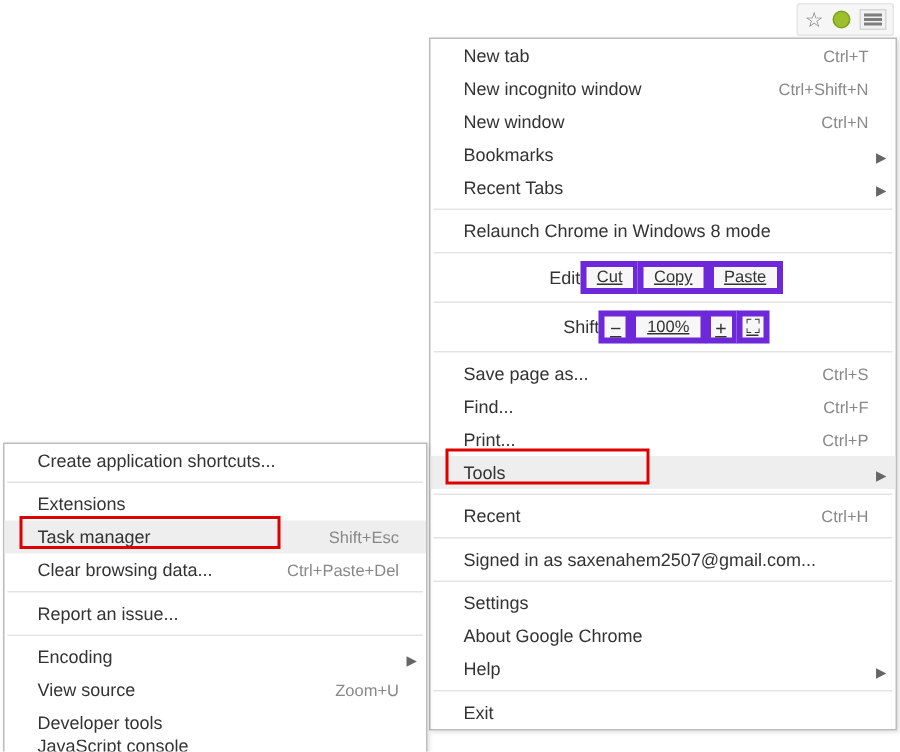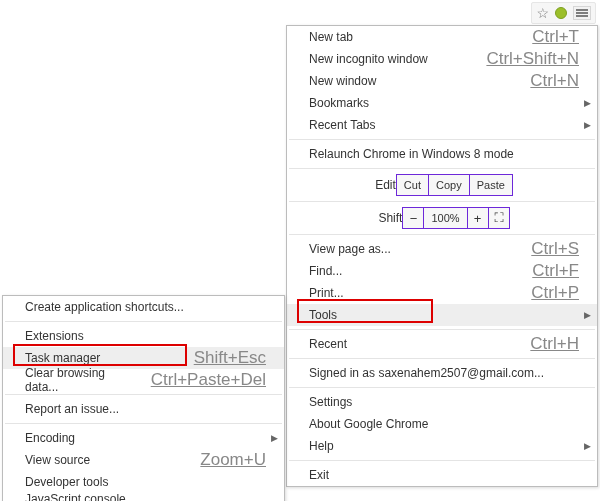--- a/index.html
+++ b/index.html
@@ -64,57 +64,58 @@
     left: 2px;
     width: 283px;
     background: #fff;
     border: 1px solid #bcbcbc;
     box-shadow: 1px 1px 3px rgba(0,0,0,0.15);
     font-size: 12px;
     padding-bottom: 2px;
   }
   .menu-item {
     display: flex;
-    align-items: center;
+    align-items: flex-end;
     justify-content: space-between;
     padding: 4px 18px 4px 22px;
     height: 22px;
     cursor: default;
     position: relative;
     gap: 13px;
   }
   .menu-item.hover { background: #eee; }
-  .menu-item .shortcut { color: #888; font-size: 17px; text-decoration: underline; }
+  .menu-item .shortcut { color: #888; font-size: 11px; }
   .menu-item .arrow {
     position: absolute;
     right: 6px;
     font-size: 9px;
     color: #666;
   }
   .sep { height: 1px; background: #e4e4e4; margin: 3px 2px; }
 
   .row-inline {
     display: flex;
     align-items: center;
     justify-content: center;
     padding: 3px 18px 3px 22px;
     height: 26px;
   }
   .row-inline .left { flex: 0 0 auto; }
   .btns { display: flex; gap: 0; }
   .btn {
-    border: 1px solid #6d28d9;
+    border: 4px solid #6d28d9;
     background: #f7f7f7;
     padding: 2px 7px;
     font-size: 11px;
     color: #333;
     height: 22px;
     display: inline-flex;
     align-items: center;
     margin-left: -1px;
+    text-decoration: underline;
   }
   .btn:first-child { margin-left: 0; }
   .btn.sq { width: 22px; justify-content: center; padding: 0; font-size: 13px; }
   .fs-icon { font-size: 10px; letter-spacing: -1px; }
 
   .highlight-red {
     border: 2px solid #d00;
     position: absolute;
     pointer-events: none;
   }
@@ -171,21 +172,21 @@
     <span class="left">Shift</span>
     <span class="btns">
       <span class="btn sq">−</span>
       <span class="btn" style="min-width:38px;justify-content:center">100%</span>
       <span class="btn sq">+</span>
       <span class="btn sq fs-icon">⛶</span>
     </span>
   </div>
   <div class="sep"></div>
   <div class="menu-item">
-    <span>View page as...</span>
+    <span>Save page as...</span>
     <span class="shortcut">Ctrl+S</span>
   </div>
   <div class="menu-item">
     <span>Find...</span>
     <span class="shortcut">Ctrl+F</span>
   </div>
   <div class="menu-item">
     <span>Print...</span>
     <span class="shortcut">Ctrl+P</span>
   </div>

